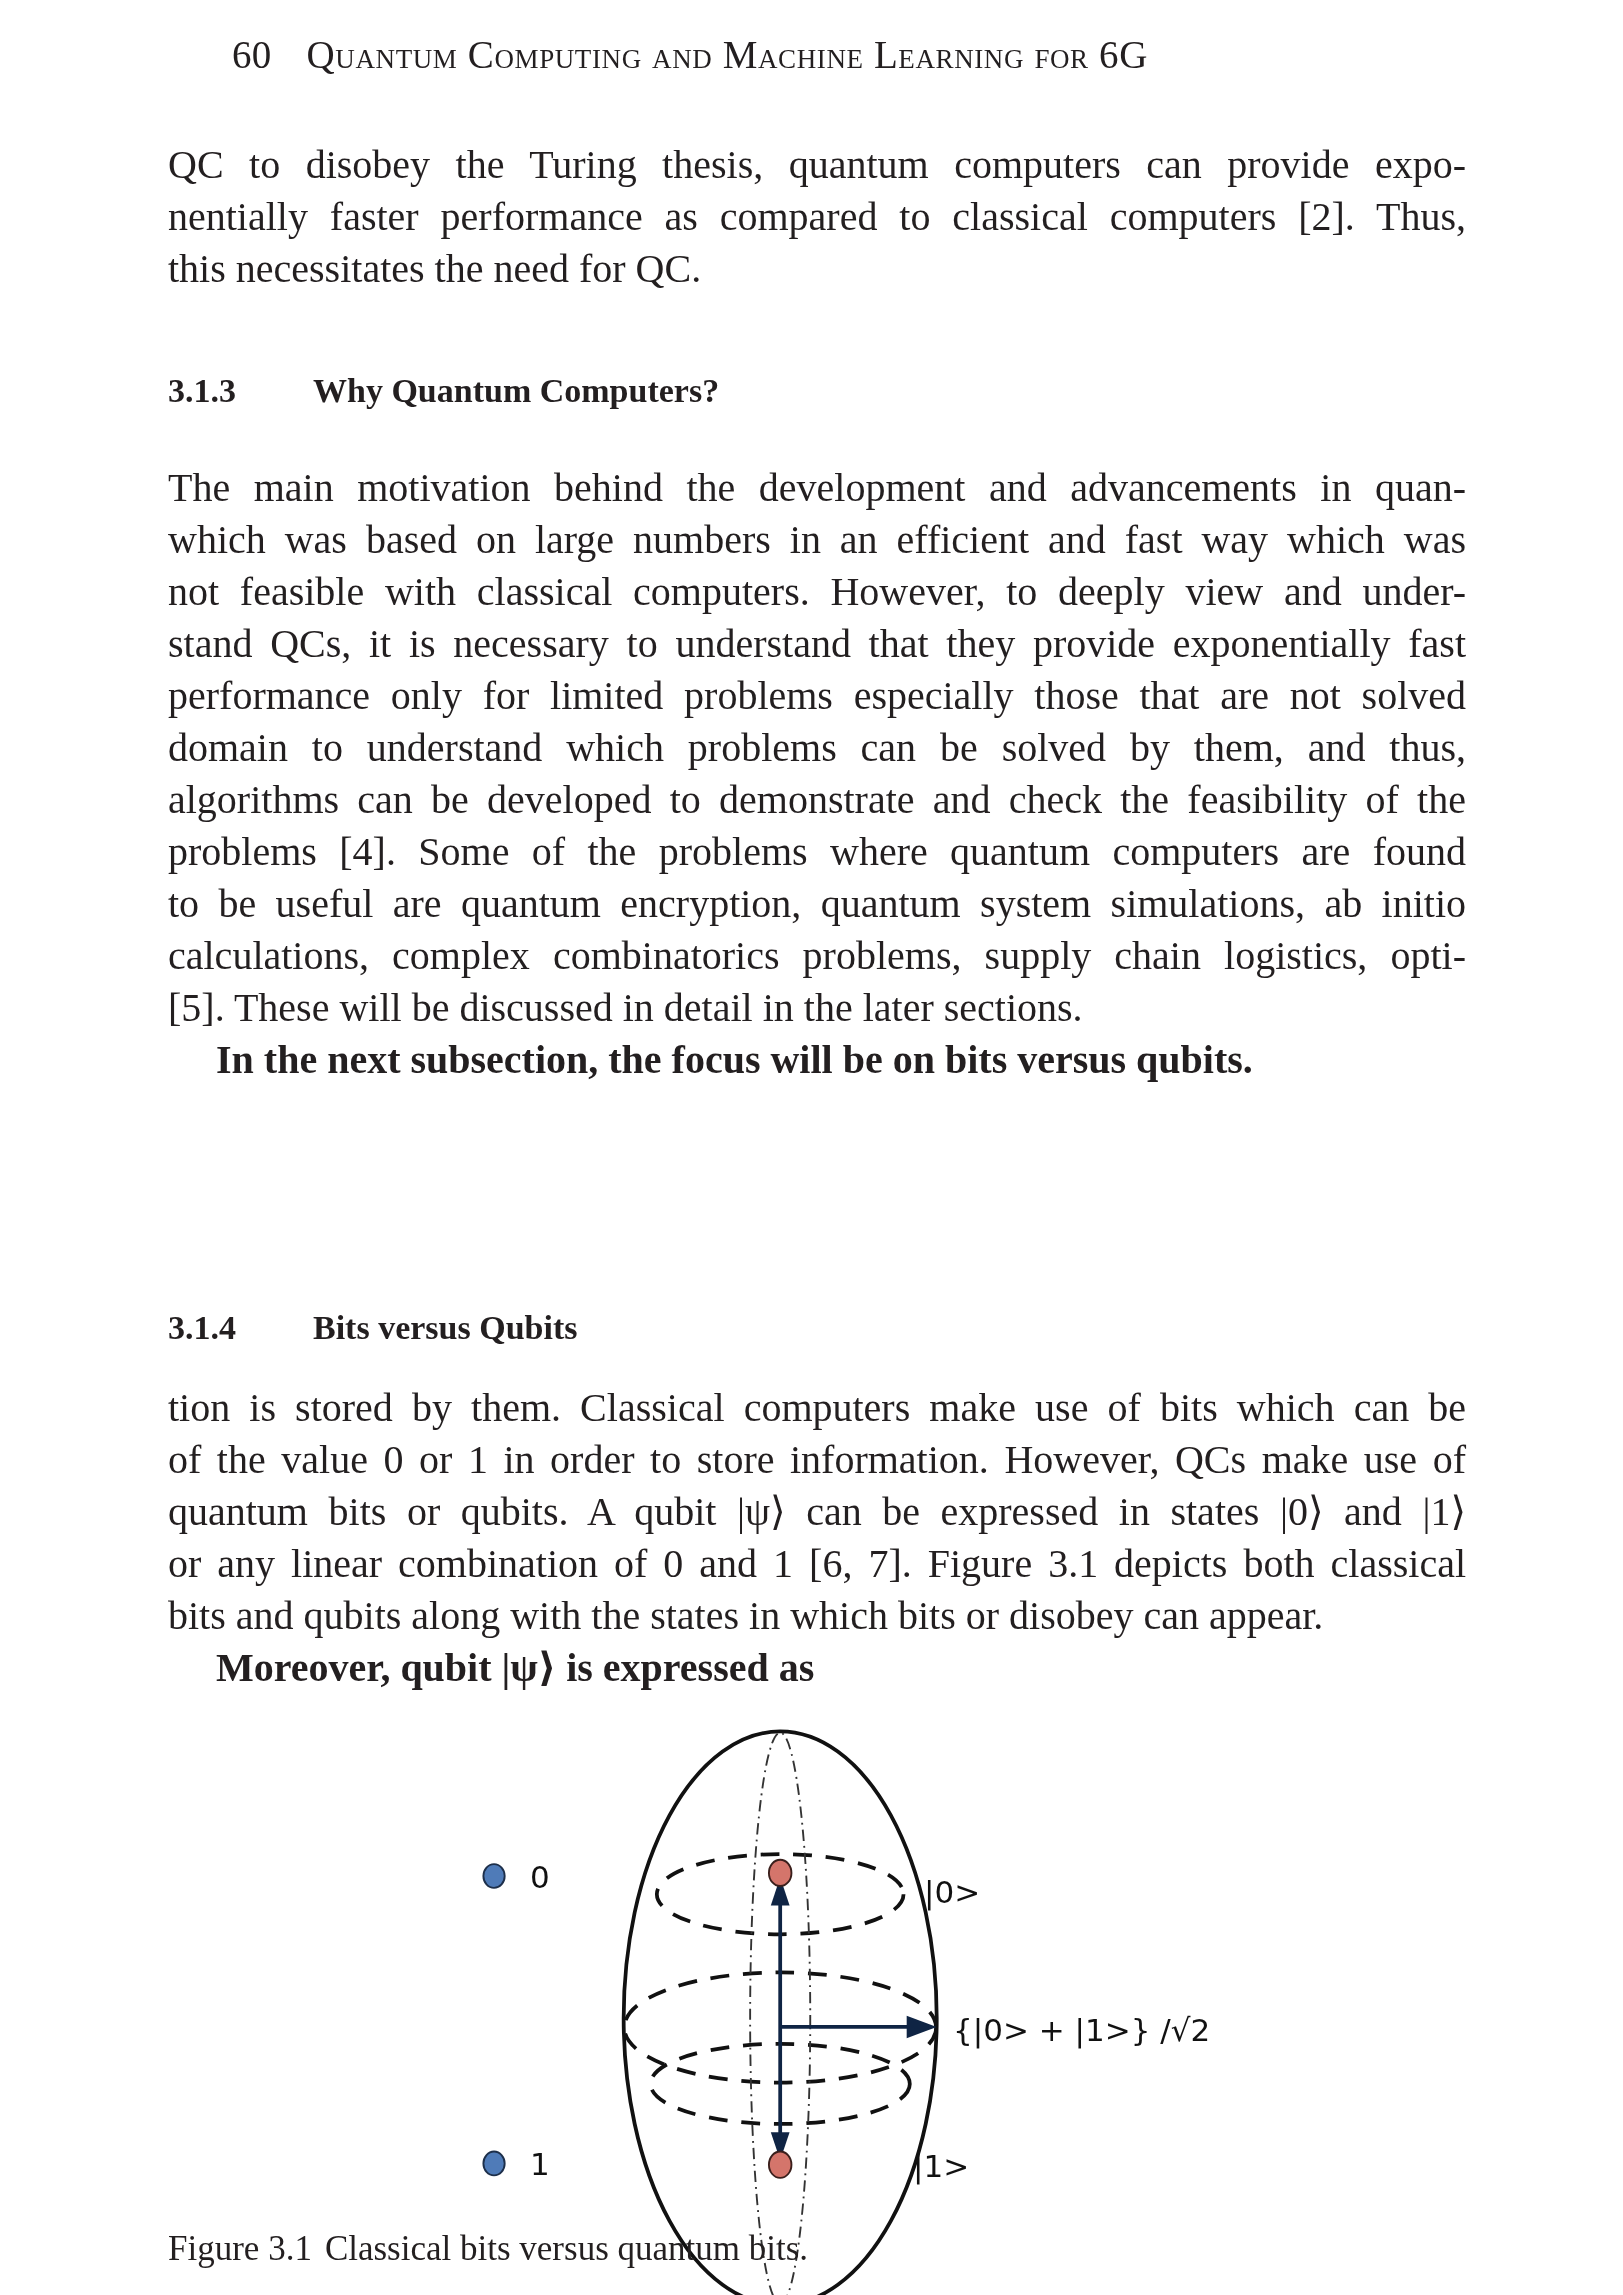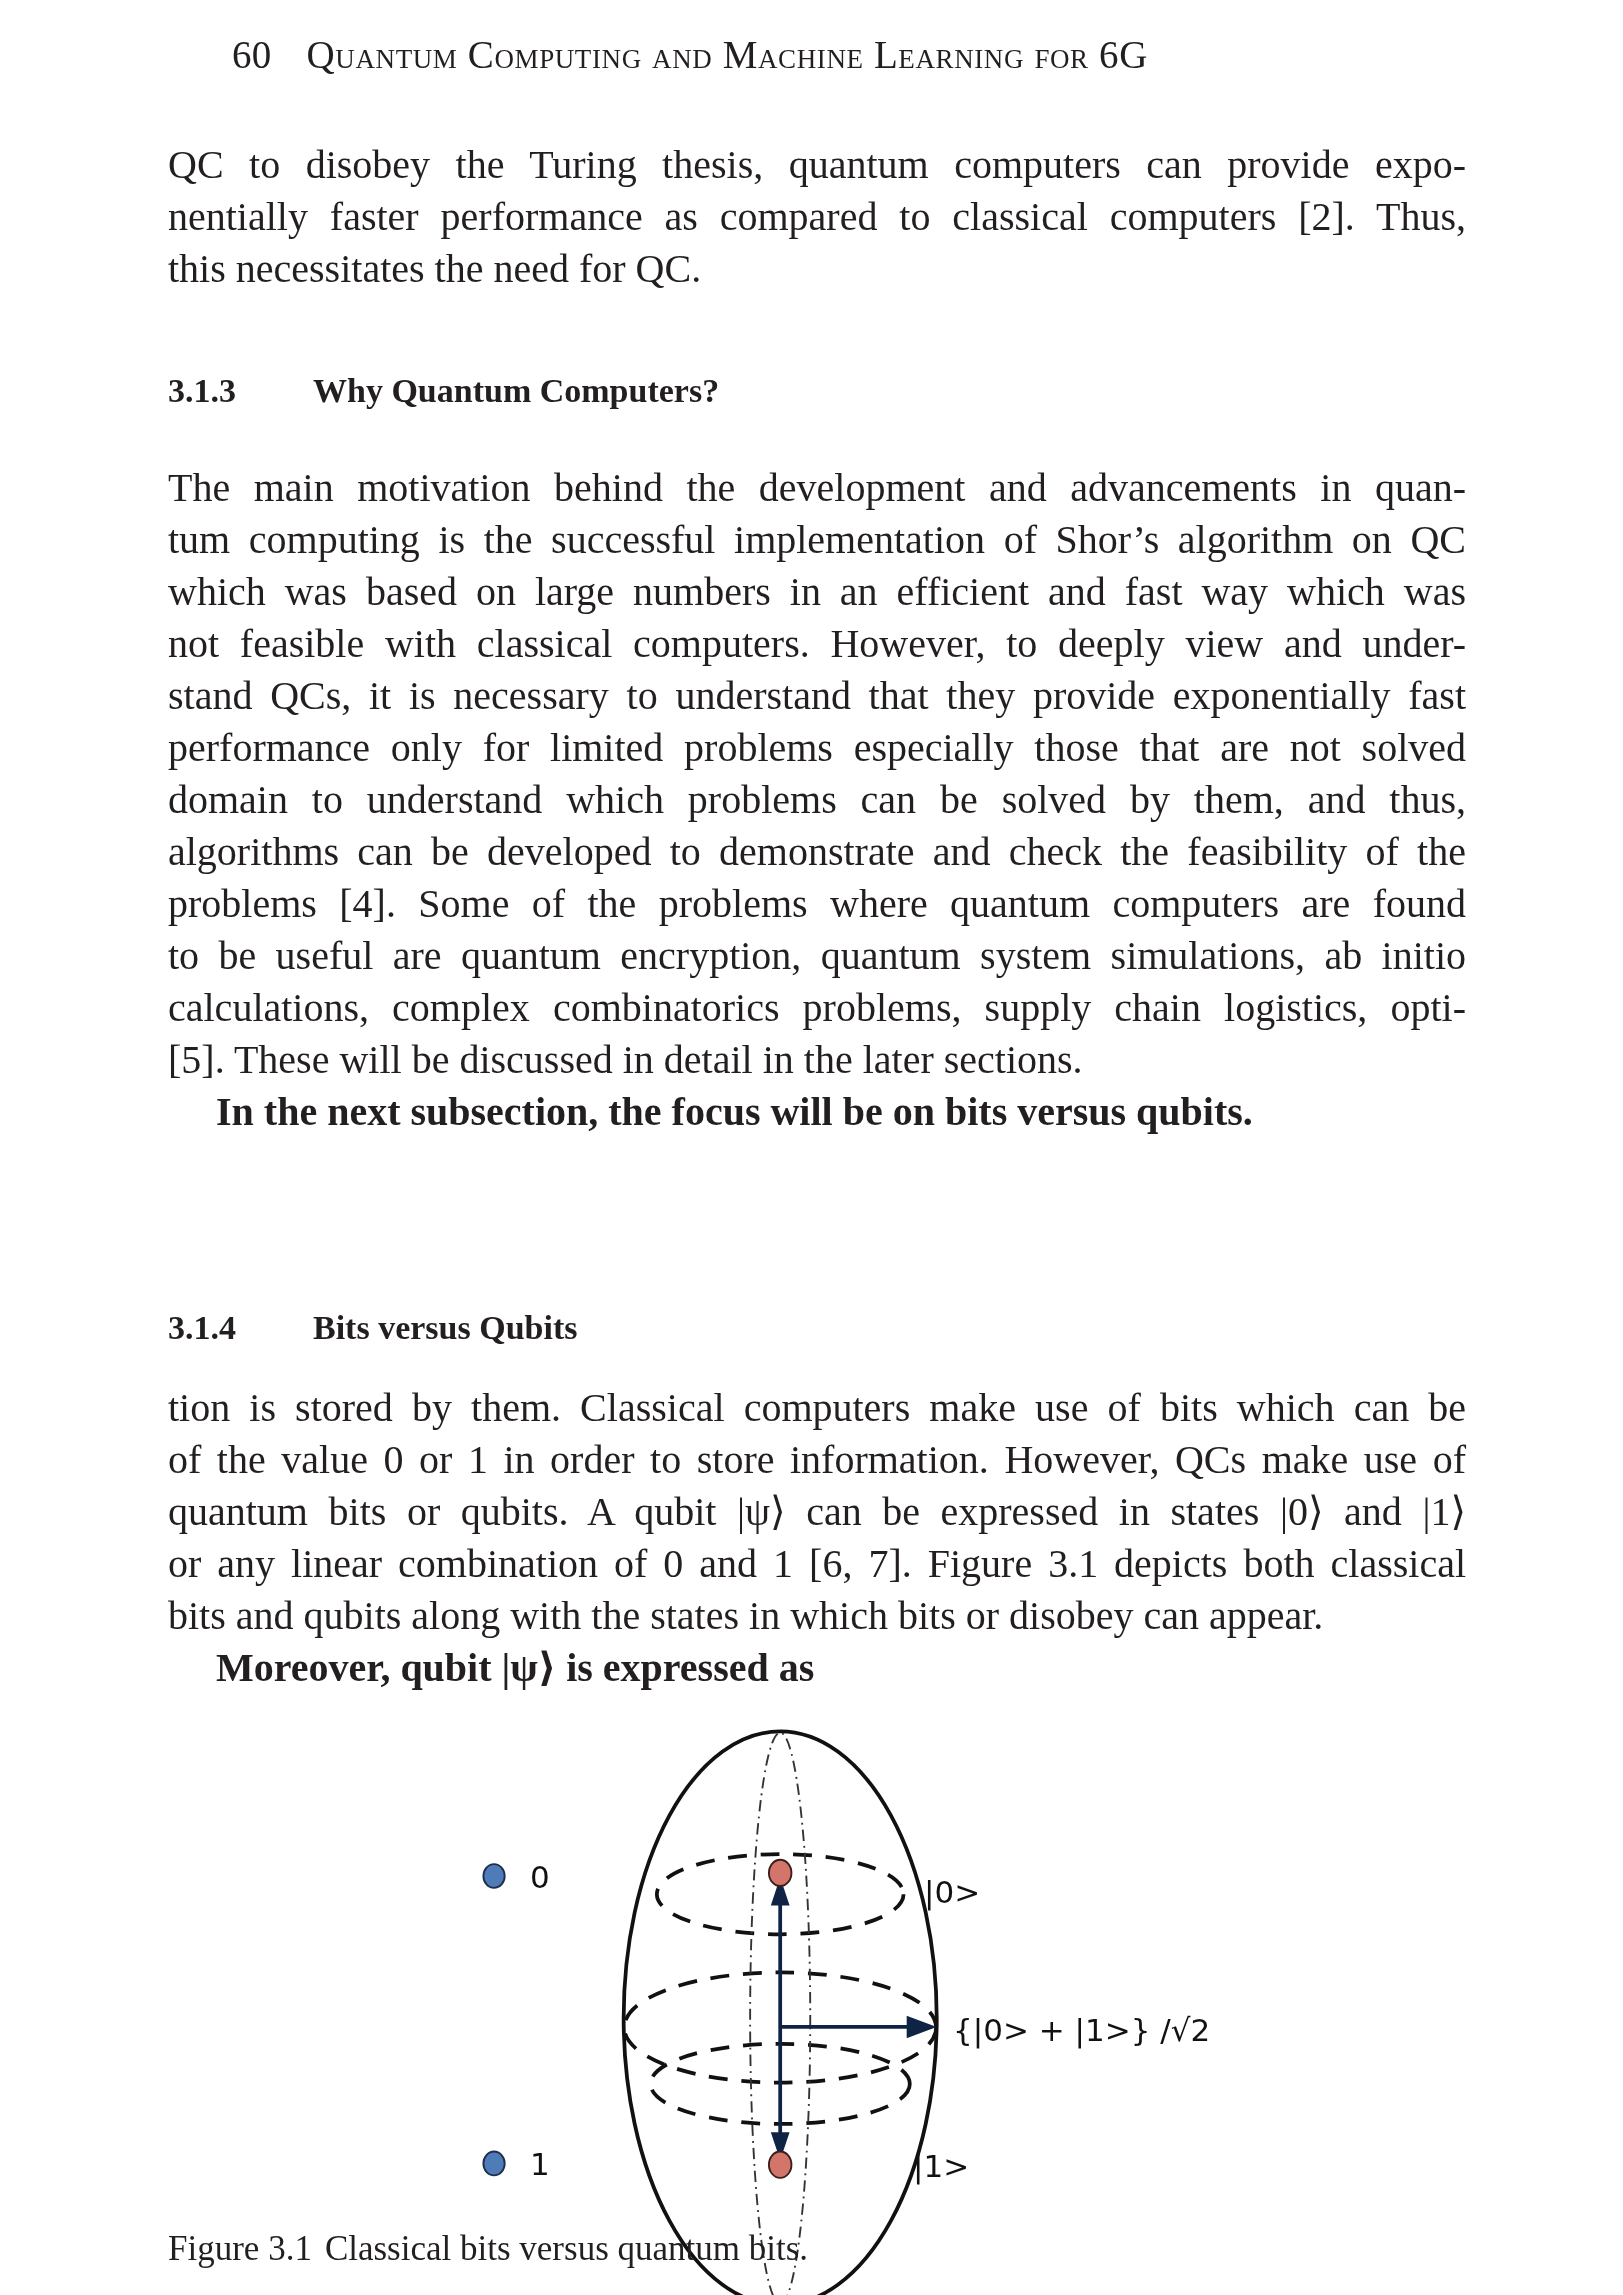--- a/index.html
+++ b/index.html
@@ -48,21 +48,20 @@
   <span class="line">nentially faster performance as compared to classical computers [2]. Thus,</span>
   <span class="line last">this necessitates the need for QC.</span>
 </div>
 
 <div class="heading" style="top:363px;">
   <span class="num">3.1.3</span><span>Why Quantum Computers?</span>
 </div>
 
 <div class="block" style="top:446px;margin-top:16px;">
   <span class="line">The main motivation behind the development and advancements in quan-</span>
-  <span class="line">tum computing is the successful implementation of Shor’s algorithm on QC</span>
   <span class="line">which was based on large numbers in an efficient and fast way which was</span>
   <span class="line">not feasible with classical computers. However, to deeply view and under-</span>
   <span class="line">stand QCs, it is necessary to understand that they provide exponentially fast</span>
   <span class="line">performance only for limited problems especially those that are not solved</span>
   <span class="line">domain to understand which problems can be solved by them, and thus,</span>
   <span class="line">algorithms can be developed to demonstrate and check the feasibility of the</span>
   <span class="line">problems [4]. Some of the problems where quantum computers are found</span>
   <span class="line">to be useful are quantum encryption, quantum system simulations, ab initio</span>
   <span class="line">calculations, complex combinatorics problems, supply chain logistics, opti-</span>
   <span class="line last">[5]. These will be discussed in detail in the later sections.</span>

